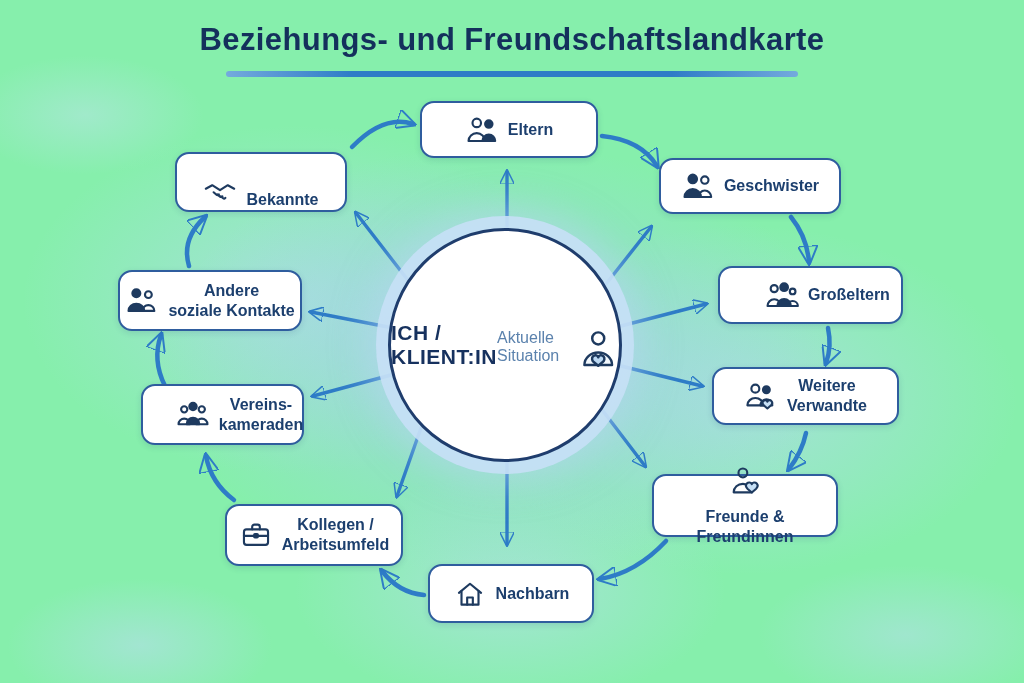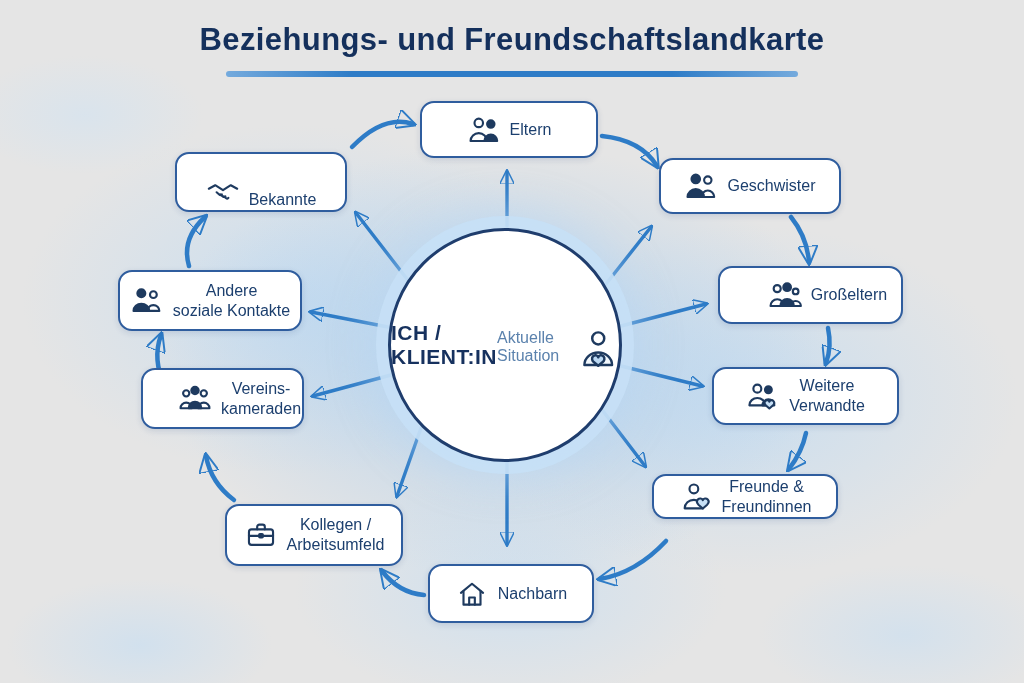--- a/index.html
+++ b/index.html
@@ -1,16 +1,16 @@
 <!DOCTYPE html>
 <html><head>
 <meta charset="utf-8">
 <style>
   html,body{margin:0;padding:0;background:#f4f7fa;font-family:"Liberation Sans",sans-serif;}
-  .canvas{position:relative;width:1024px;height:683px;background:#e5e5e5;overflow:hidden;}
+  .canvas{position:relative;width:1024px;height:683px;background:#86efac;overflow:hidden;}
 
   .wash{position:absolute;inset:0;pointer-events:none;
     background:
       radial-gradient(ellipse 470px 300px at 500px 360px, rgba(167,205,240,.75) 0%, rgba(167,205,240,0) 72%),
       radial-gradient(ellipse 390px 250px at 295px 300px, rgba(185,217,245,.60), rgba(185,217,245,0) 70%),
       radial-gradient(ellipse 390px 250px at 745px 400px, rgba(185,217,245,.60), rgba(185,217,245,0) 70%),
       radial-gradient(ellipse 300px 160px at 510px 590px, rgba(190,220,246,.55), rgba(190,220,246,0) 72%),
       radial-gradient(ellipse 190px 95px at 140px 645px, rgba(190,220,246,.5), rgba(190,220,246,0) 70%),
       radial-gradient(ellipse 210px 100px at 905px 635px, rgba(190,220,246,.45), rgba(190,220,246,0) 70%),
       radial-gradient(ellipse 170px 85px at 85px 115px, rgba(200,226,248,.4), rgba(200,226,248,0) 70%);
@@ -24,35 +24,35 @@
   svg.arrows{position:absolute;left:0;top:0;width:1024px;height:683px;z-index:1;}
   svg.arrows path,svg.arrows line{fill:none;stroke:#2e7cc7;stroke-linecap:round;}
   svg.arrows .ring{stroke-width:4.5;}
   svg.arrows .spoke{stroke-width:3.4;}
 
   .node{position:absolute;z-index:2;display:flex;align-items:center;justify-content:center;gap:9px;
     background:#ffffff;border:2px solid #2f5d9e;border-radius:14px;
     box-shadow:0 2px 6px rgba(26,58,111,.14);padding:0 10px;box-sizing:border-box;}
   .node .ic{flex:0 0 auto;width:34px;height:34px;}
   .node .ic svg{width:100%;height:100%;display:block;}
-  .node .lbl{font-size:16px;font-weight:normal;color:#1c3f6e;text-align:center;line-height:1.25;}
+  .node .lbl{font-size:16px;font-weight:bold;color:#1c3f6e;text-align:center;line-height:1.25;}
   .node .lbl span{display:block;white-space:nowrap;}
 
   .ic svg *{stroke:#1e3a5f;stroke-width:1.5;fill:none;stroke-linecap:round;stroke-linejoin:round;}
   .ic svg .f{fill:#1e3a5f;}
   .ic svg .hf{fill:#c7e0f6;}
 
   .n-eltern{left:420px;top:101px;width:178px;height:57px;}
   .n-geschwister{left:659px;top:158px;width:182px;height:56px;}
   .n-grosseltern{left:718px;top:266px;width:185px;height:58px;padding-left:44px;}
   .n-weitere{left:712px;top:367px;width:187px;height:58px;}
-  .n-freunde{left:652px;top:474px;width:186px;height:45px;}
+  .n-freunde{left:652px;top:474px;width:186px;height:63px;flex-direction:column;}
   .n-nachbarn{left:428px;top:564px;width:166px;height:59px;}
   .n-kollegen{left:225px;top:504px;width:178px;height:62px;}
-  .n-vereins{left:141px;top:368px;width:163px;height:61px;padding-left:44px;}
+  .n-vereins{left:141px;top:384px;width:163px;height:61px;padding-left:44px;}
   .n-andere{left:118px;top:270px;width:184px;height:61px;}
   .n-bekannte{left:175px;top:152px;width:172px;height:60px;align-items:flex-end;}
 
   .center{position:absolute;left:388px;top:228px;width:234px;height:234px;border-radius:50%;
     background:#ffffff;border:3px solid #1f3d6d;z-index:3;
     box-shadow:0 0 0 12px rgba(199,224,246,.9),0 0 34px 22px rgba(186,216,243,.5);
     display:flex;flex-direction:row;align-items:center;justify-content:center;box-sizing:border-box;}
   .center .t{font-size:21px;font-weight:bold;color:#16315e;letter-spacing:.5px;}
   .center .s{font-size:16px;color:#5b82ad;margin-top:4px;}
   .center .cic{width:66px;height:66px;margin-top:8px;}

